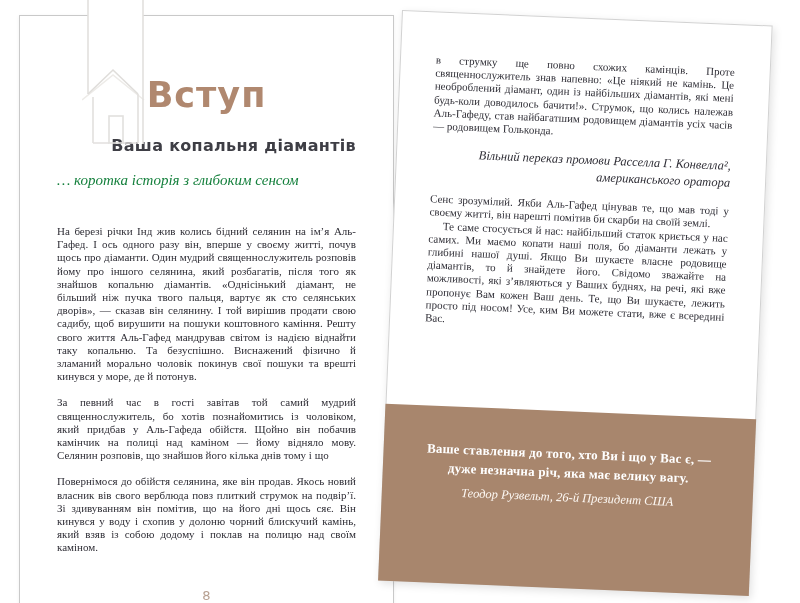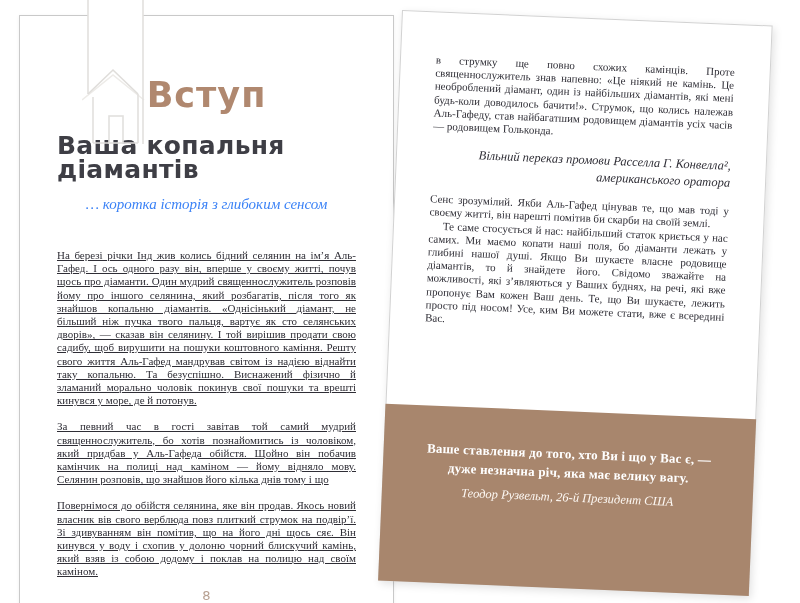--- a/index.html
+++ b/index.html
@@ -47,43 +47,43 @@
     text-align:center;
     font-family:"DejaVu Sans", sans-serif;
     font-weight:bold;
     font-size:35px; line-height:35px;
     letter-spacing:1px;
     color:#b0886f;
   }
 
   h2.section {
     margin:21px 0 0;
-    text-align:left;
+    text-align:right;
     font-family:"DejaVu Sans", sans-serif;
     font-weight:bold;
-    font-size:25px; line-height:24px;
+    font-size:16px; line-height:24px;
     letter-spacing:0.3px;
     color:#3e3e45;
   }
 
   .tagline {
     margin-top:14px;
-    text-align:center;
+    text-align:left;
     font-style:italic;
     font-size:15px; line-height:16px;
-    color:#3b82f6;
+    color:#15803d;
   }
 
   .body-text {
     font-size:11px;
     line-height:13.2px;
     color:#2f2e36;
     text-align:justify;
   }
-  .page-left .body-text  { margin-top:37px;text-decoration:underline; }
+  .page-left .body-text  { margin-top:37px; }
   .page-right .body-text { margin-top:41px; }
 
   .body-text p { margin:0 0 13px; }
   .body-text p.no-gap { margin-bottom:0; }
   .body-text p.indent { text-indent:14px; }
 
   .attr {
     text-align:right;
     font-style:italic;
     white-space:pre-line;

